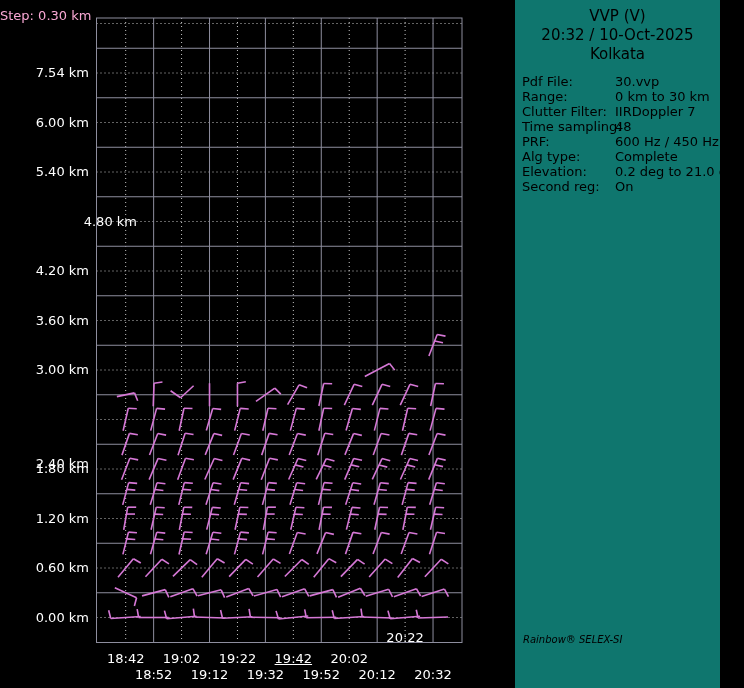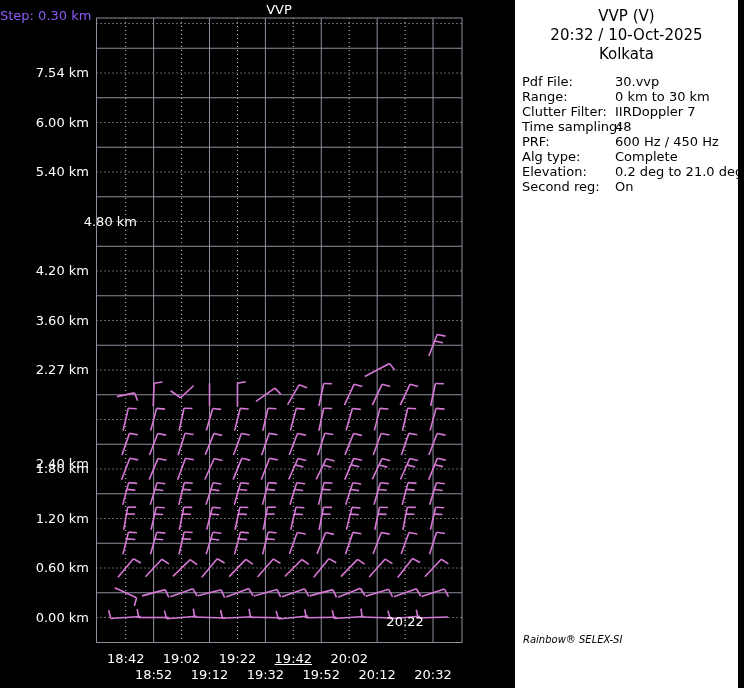--- a/index.html
+++ b/index.html
@@ -5,23 +5,23 @@
   html,body{margin:0;padding:0;background:#000;}
   #window{position:relative;width:744px;height:688px;background:#000;overflow:hidden;
           font-family:"DejaVu Sans","Liberation Sans",sans-serif;}
   #plot-svg{position:absolute;left:0;top:0;}
   .axis-label{position:absolute;color:#fff;font-size:13px;white-space:nowrap;}
   .y-label{width:89px;text-align:right;}
   .x-label{width:48px;text-align:center;}
   #plot-title{position:absolute;left:200px;top:2px;width:158px;text-align:center;
               color:#fff;font-size:13px;}
   #step-label{position:absolute;left:0;top:8px;width:89px;text-align:right;
-              color:#8b5cf6;font-size:13px;white-space:nowrap;}
-  #side-panel{position:absolute;left:515px;top:0;width:223px;height:688px;
-              background:#ffffff;color:#000;}
+              color:#f9a8d4;font-size:13px;white-space:nowrap;}
+  #side-panel{position:absolute;left:515px;top:0;width:205px;height:688px;
+              background:#0f766e;color:#000;}
   #panel-header{margin-top:7px;text-align:center;font-size:15px;line-height:19px;}
   #panel-details{margin-top:10px;padding-left:7px;font-size:13px;line-height:15px;}
   .detail-row{display:flex;}
   .detail-label{width:93px;flex:0 0 93px;white-space:nowrap;}
   .detail-value{white-space:nowrap;}
   #panel-footer{position:absolute;left:8px;top:634px;font-size:10px;white-space:nowrap;font-style:italic;}
 </style>
 </head>
 <body>
 
@@ -347,48 +347,47 @@
         <line x1="435.43098444440426" y1="383.5013025915612" x2="443.9258064740666" y2="383.79794831353246" stroke="#D678D6" stroke-width="1.6"></line>
         <line x1="364.79873369997506" y1="376.5726018790025" x2="389.521266300025" y2="363.4273981209975" stroke="#D678D6" stroke-width="1.6"></line>
         <line x1="389.521266300025" y1="363.4273981209975" x2="394.7543888402931" y2="370.12548952665463" stroke="#D678D6" stroke-width="1.6"></line>
         <line x1="428.9187685802291" y1="355.9861749047178" x2="437.16123141977096" y2="334.5138250952822" stroke="#D678D6" stroke-width="1.6"></line>
         <line x1="437.16123141977096" y1="334.5138250952822" x2="445.5050624790761" y2="336.1357015559828" stroke="#D678D6" stroke-width="1.6"></line>
         <line x1="434.65265577295384" y1="341.0488880807626" x2="442.996486832259" y2="342.6707645414632" stroke="#D678D6" stroke-width="1.6"></line>
       </g>
     <rect id="plot-border" x="96.5" y="18" width="365.5" height="624.5" fill="none" stroke="#8E8E9E"></rect>
   </svg>
 
-  <div id="plot-title">VVP</div>
   <div id="step-label">Step: 0.30 km</div>
   <div id="y-labels">
       <div class="axis-label y-label" style="left: 0px; top: 65px;">7.54 km</div>
       <div class="axis-label y-label" style="left: 0px; top: 114.5px;">6.00 km</div>
       <div class="axis-label y-label" style="left: 0px; top: 164px;">5.40 km</div>
       <div class="axis-label y-label" style="left: 0px; top: 213.5px; padding-left: 48px;">4.80 km</div>
       <div class="axis-label y-label" style="left: 0px; top: 263px;">4.20 km</div>
       <div class="axis-label y-label" style="left: 0px; top: 312.5px;">3.60 km</div>
-      <div class="axis-label y-label" style="left: 0px; top: 362px;">2.27 km</div>
+      <div class="axis-label y-label" style="left: 0px; top: 362px;">3.00 km</div>
       <div class="axis-label y-label" style="left: 0px; top: 411.5px; margin-top: 44px;">2.40 km</div>
       <div class="axis-label y-label" style="left: 0px; top: 461px;">1.80 km</div>
       <div class="axis-label y-label" style="left: 0px; top: 510.5px;">1.20 km</div>
       <div class="axis-label y-label" style="left: 0px; top: 560px;">0.60 km</div>
       <div class="axis-label y-label" style="left: 0px; top: 609.5px;">0.00 km</div>
     </div>
   <div id="x-labels">
       <div class="axis-label x-label" style="left: 101.7px; top: 651px;">18:42</div>
       <div class="axis-label x-label" style="left: 129.64px; top: 667px;">18:52</div>
       <div class="axis-label x-label" style="left: 157.58px; top: 651px;">19:02</div>
       <div class="axis-label x-label" style="left: 185.52px; top: 667px;">19:12</div>
       <div class="axis-label x-label" style="left: 213.46px; top: 651px;">19:22</div>
       <div class="axis-label x-label" style="left: 241.4px; top: 667px;">19:32</div>
       <div class="axis-label x-label" style="left: 269.34px; top: 651px; text-decoration: underline;">19:42</div>
       <div class="axis-label x-label" style="left: 297.28px; top: 667px;">19:52</div>
       <div class="axis-label x-label" style="left: 325.22px; top: 651px;">20:02</div>
       <div class="axis-label x-label" style="left: 353.16px; top: 667px;">20:12</div>
-      <div class="axis-label x-label" style="left: 381.1px; top: 614px; text-align: center;">20:22</div>
+      <div class="axis-label x-label" style="left: 381.1px; top: 630px; text-align: center;">20:22</div>
       <div class="axis-label x-label" style="left: 409.04px; top: 667px;">20:32</div>
     </div>
 
   <div id="side-panel">
     <div id="panel-header">
       <div>VVP (V)</div>
       <div>20:32 / 10-Oct-2025</div>
       <div>Kolkata</div>
     </div>
     <div id="panel-details">

